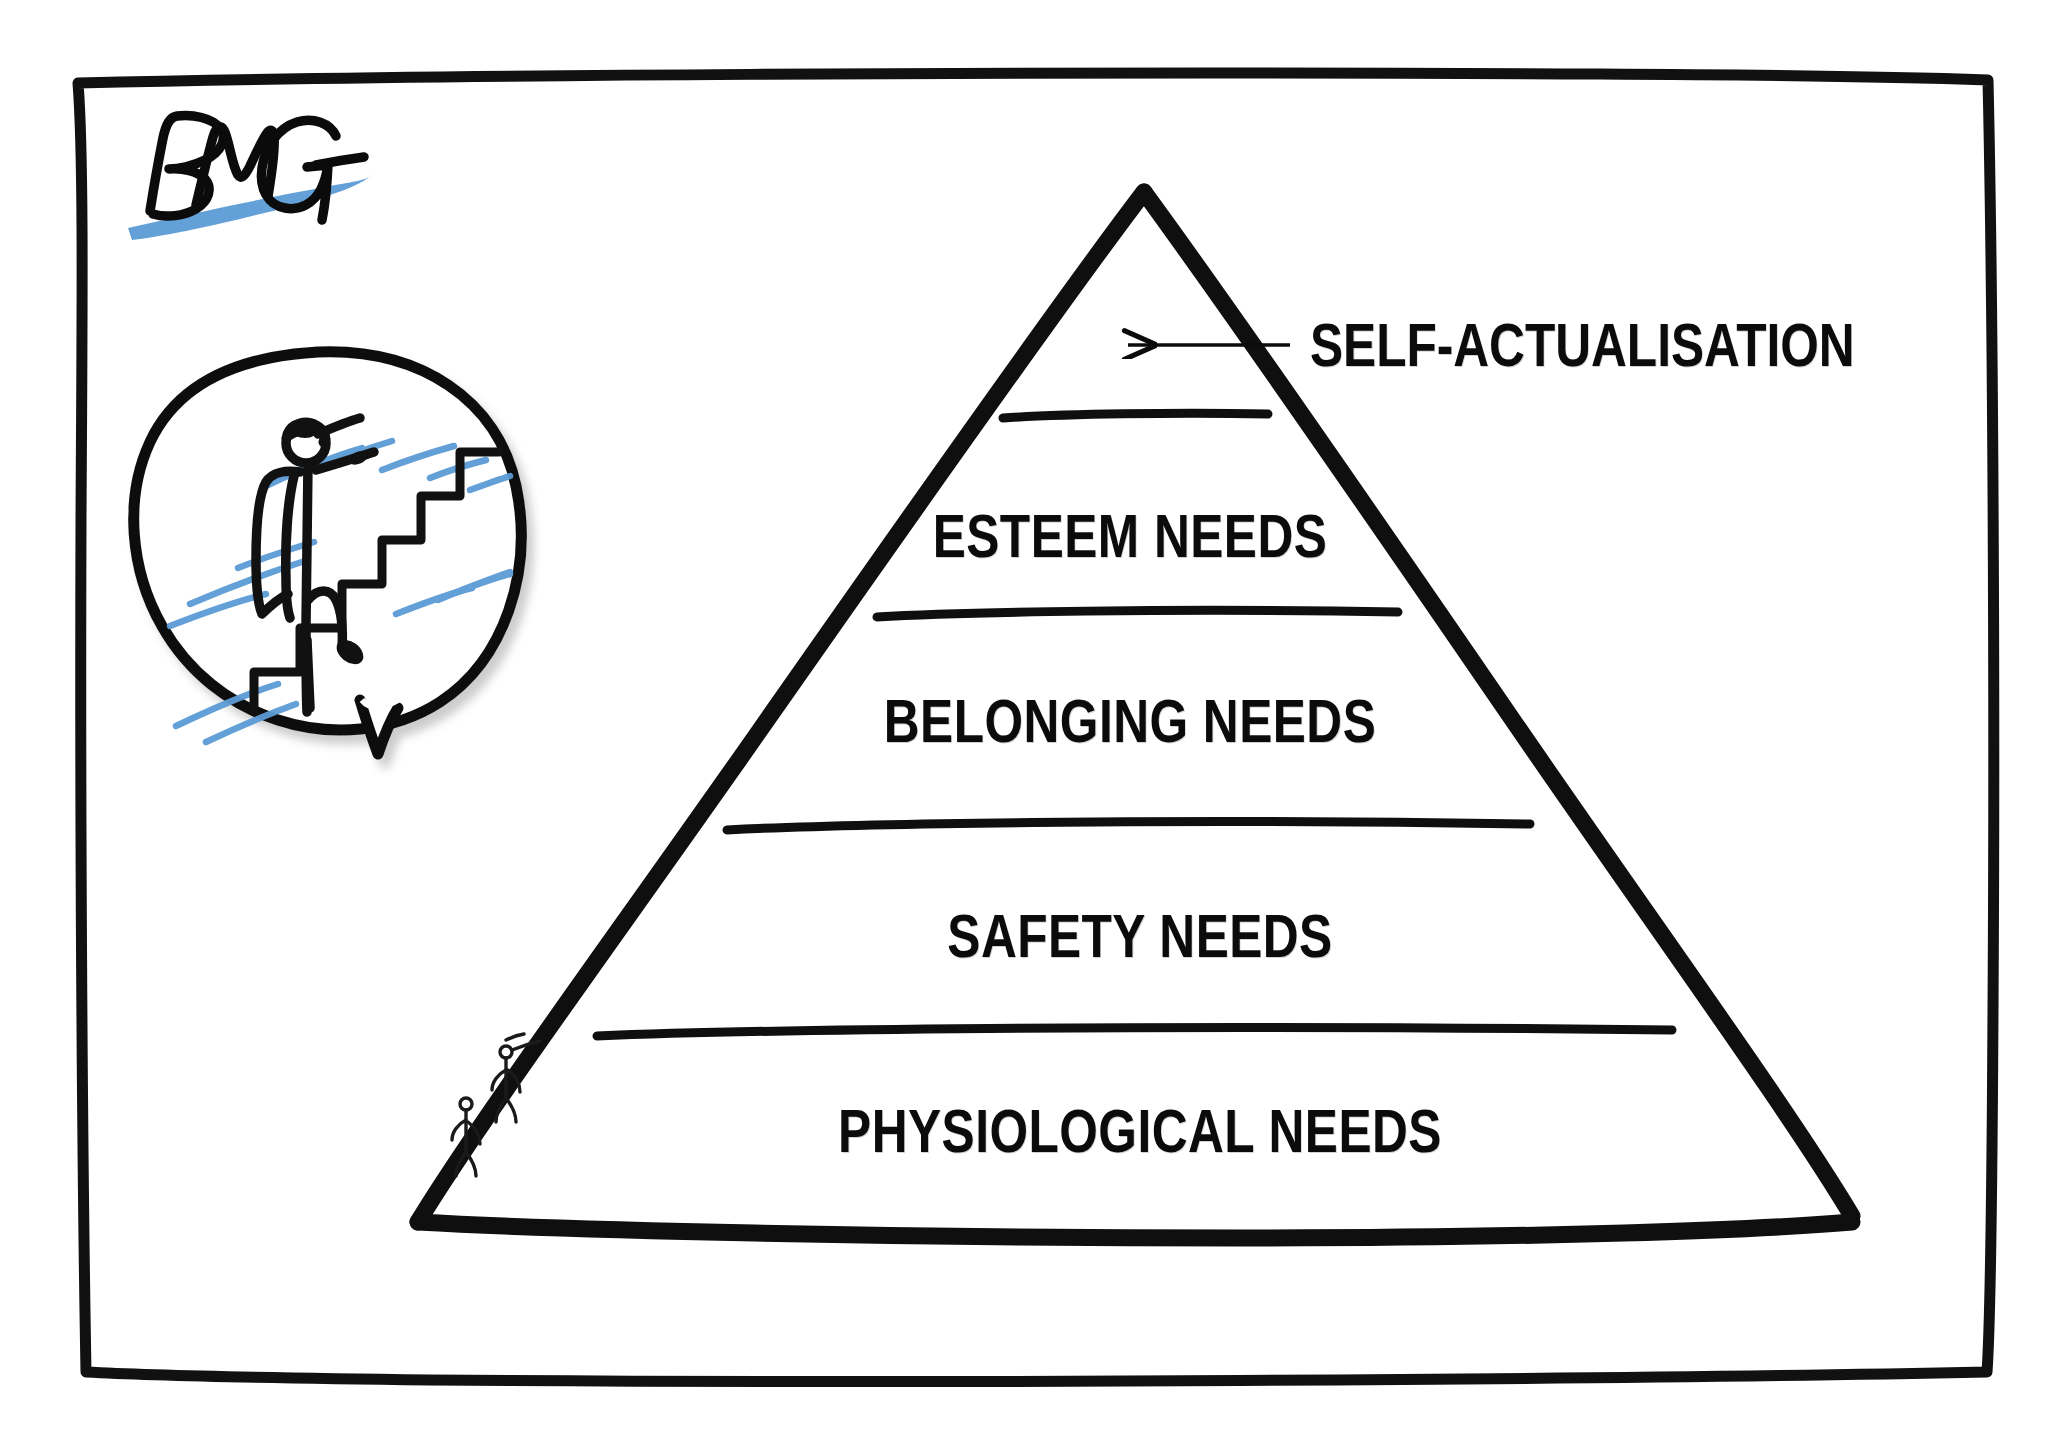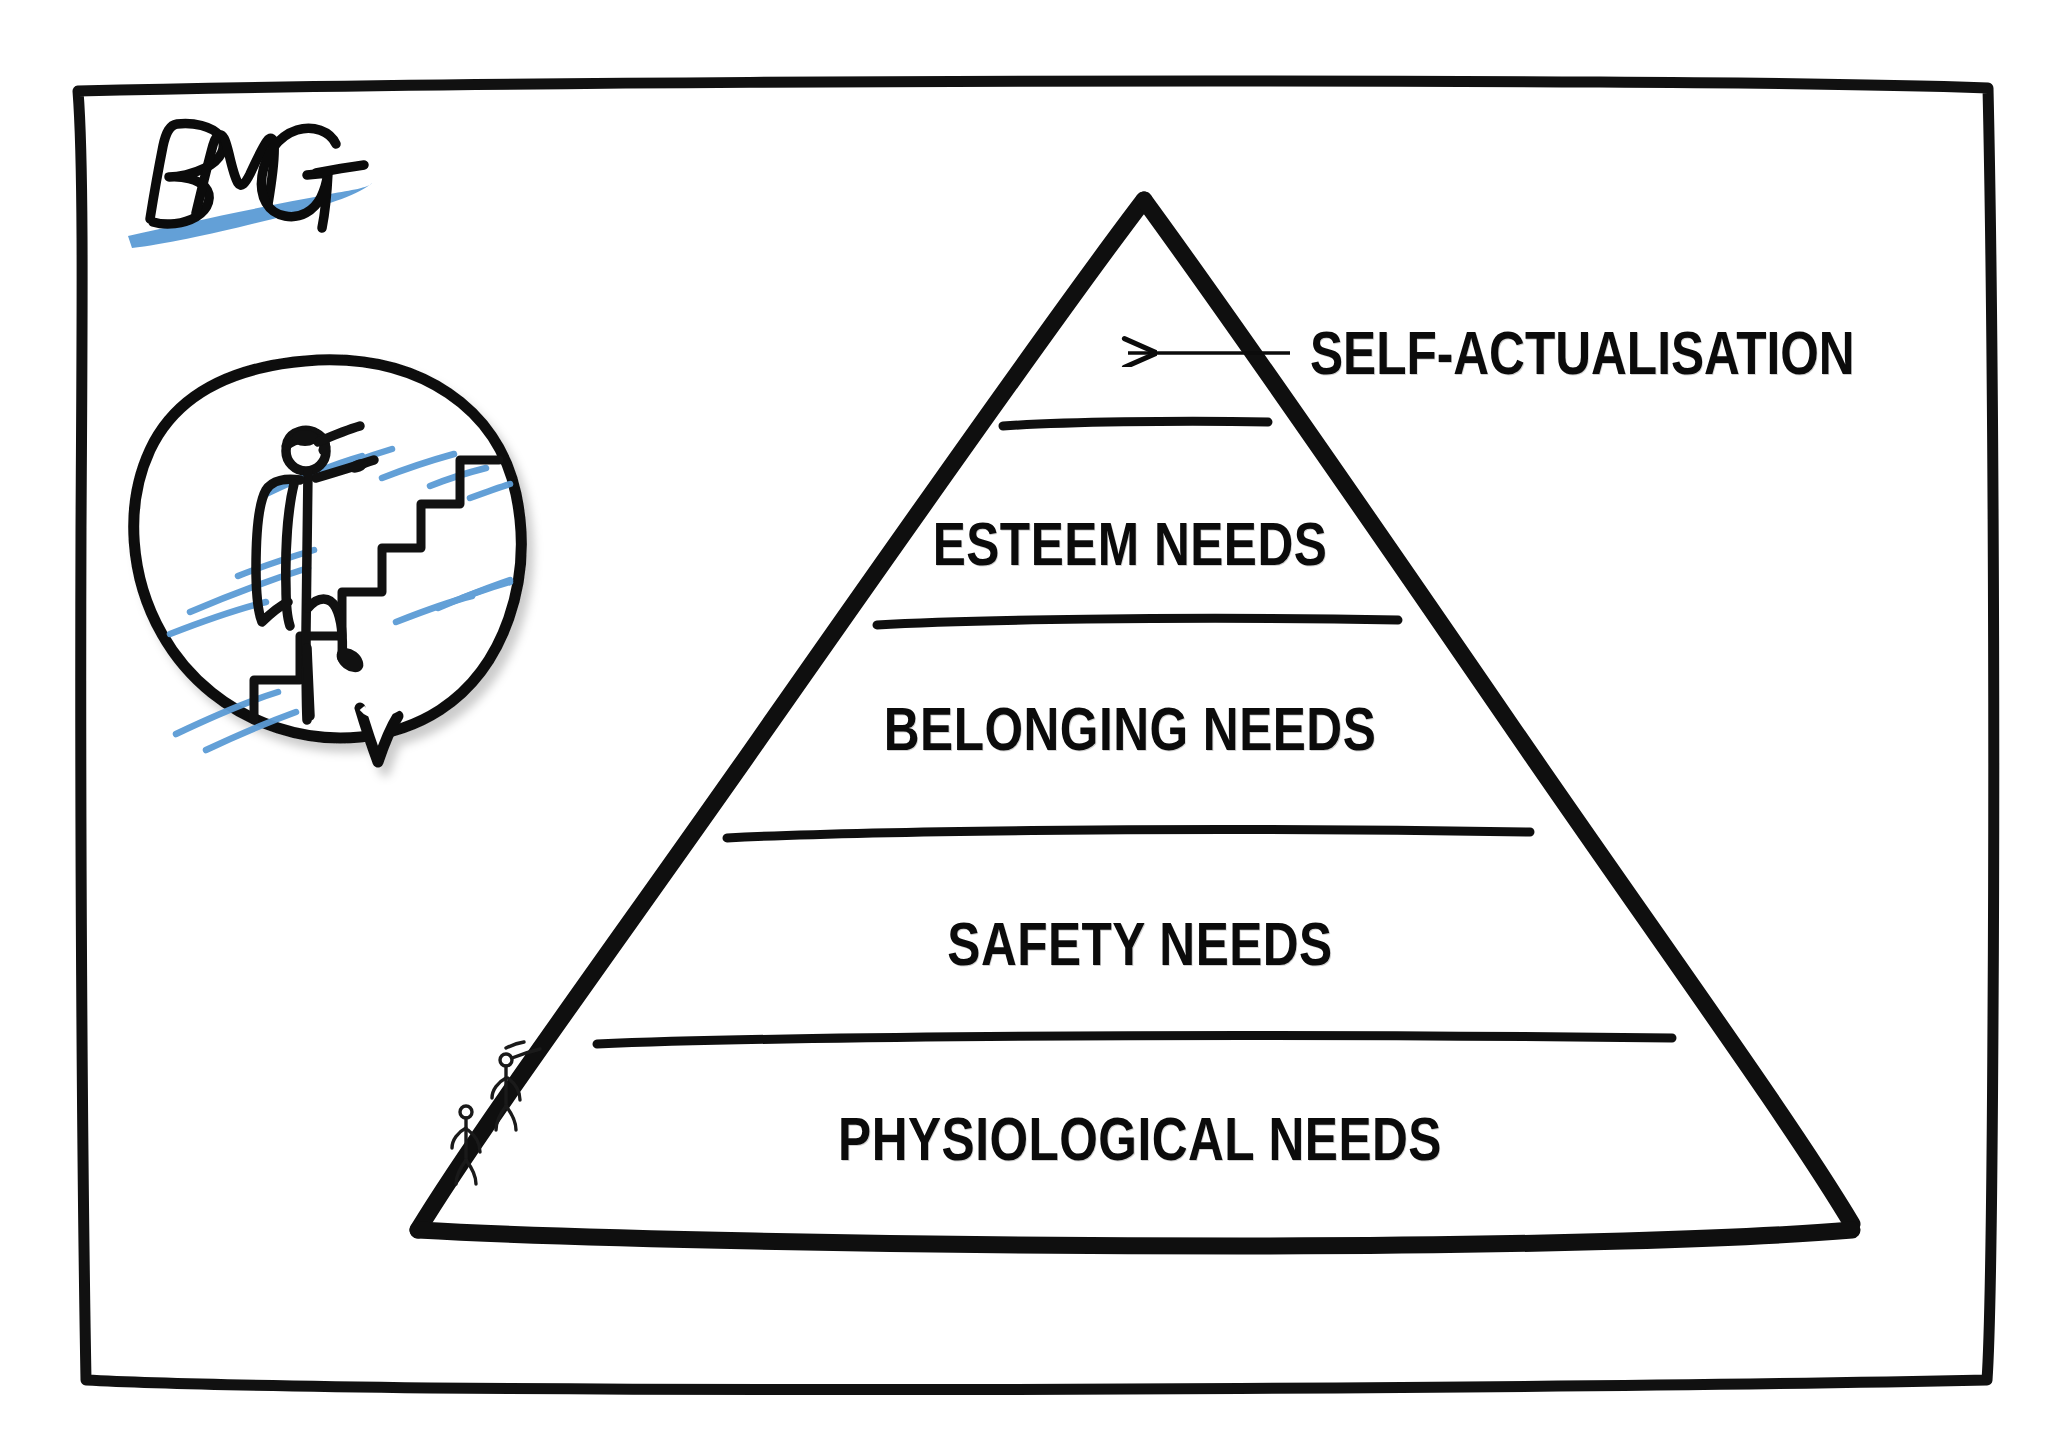--- a/index.html
+++ b/index.html
@@ -9,21 +9,21 @@
   }
   body {
     width: 2048px;
     height: 1447px;
     font-family: "Liberation Sans", sans-serif;
     overflow: hidden;
     position: relative;
   }
   #canvas {
     position: absolute;
-    left: 0; top: 8px;
+    left: 0; top: 0;
     width: 2048px;
     height: 1168px;
     background: #ffffff;
   }
   #canvas svg {
     display: block;
     width: 2048px;
     height: 1447px;
   }
   .tier-label {

